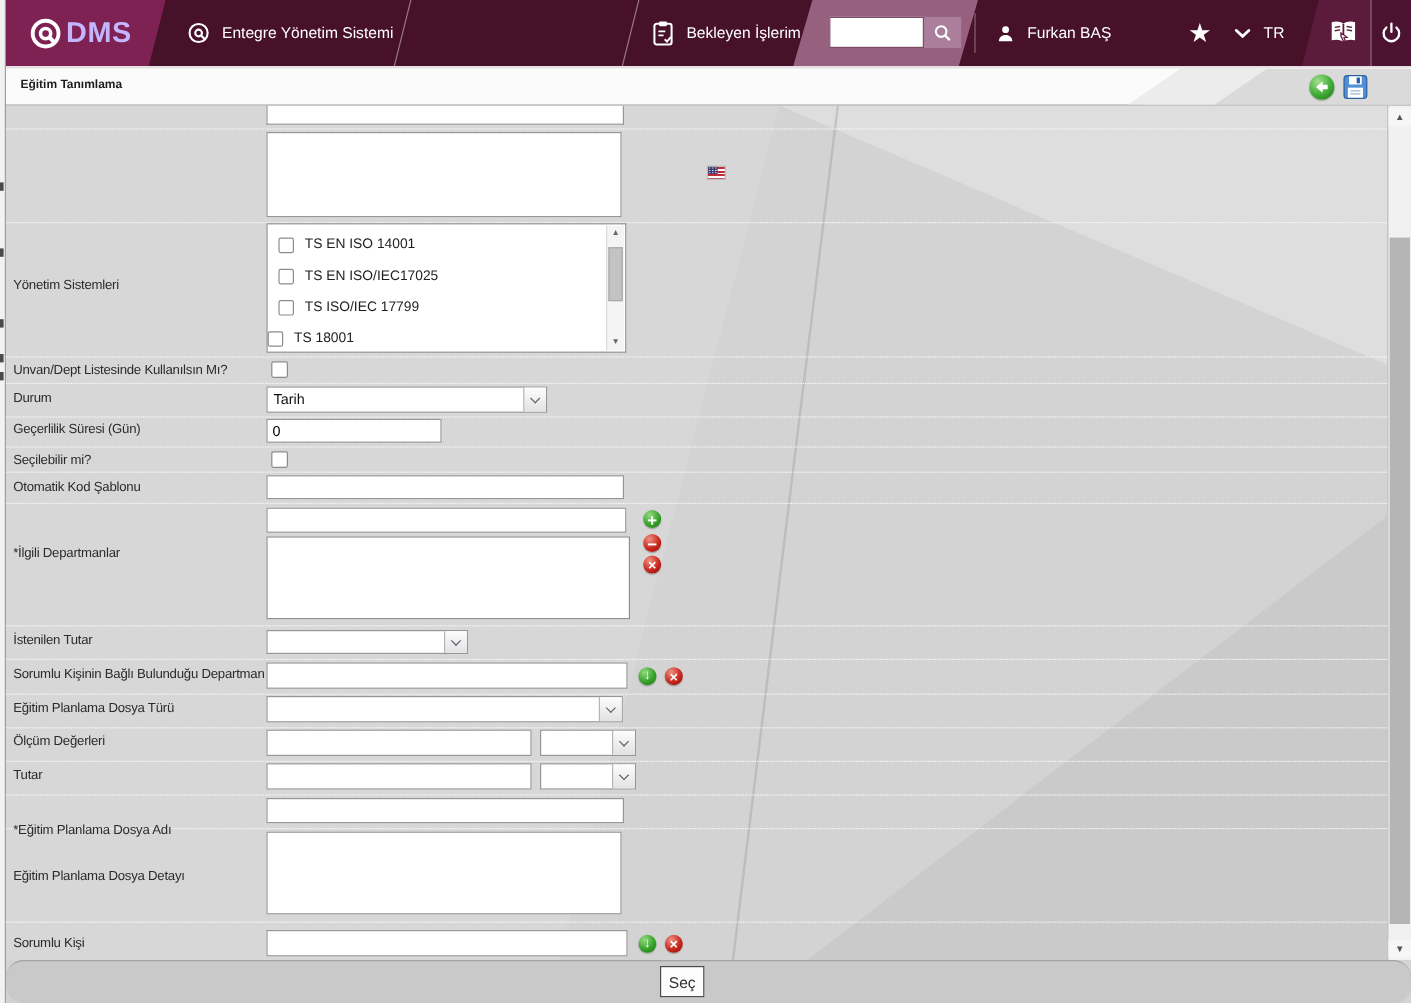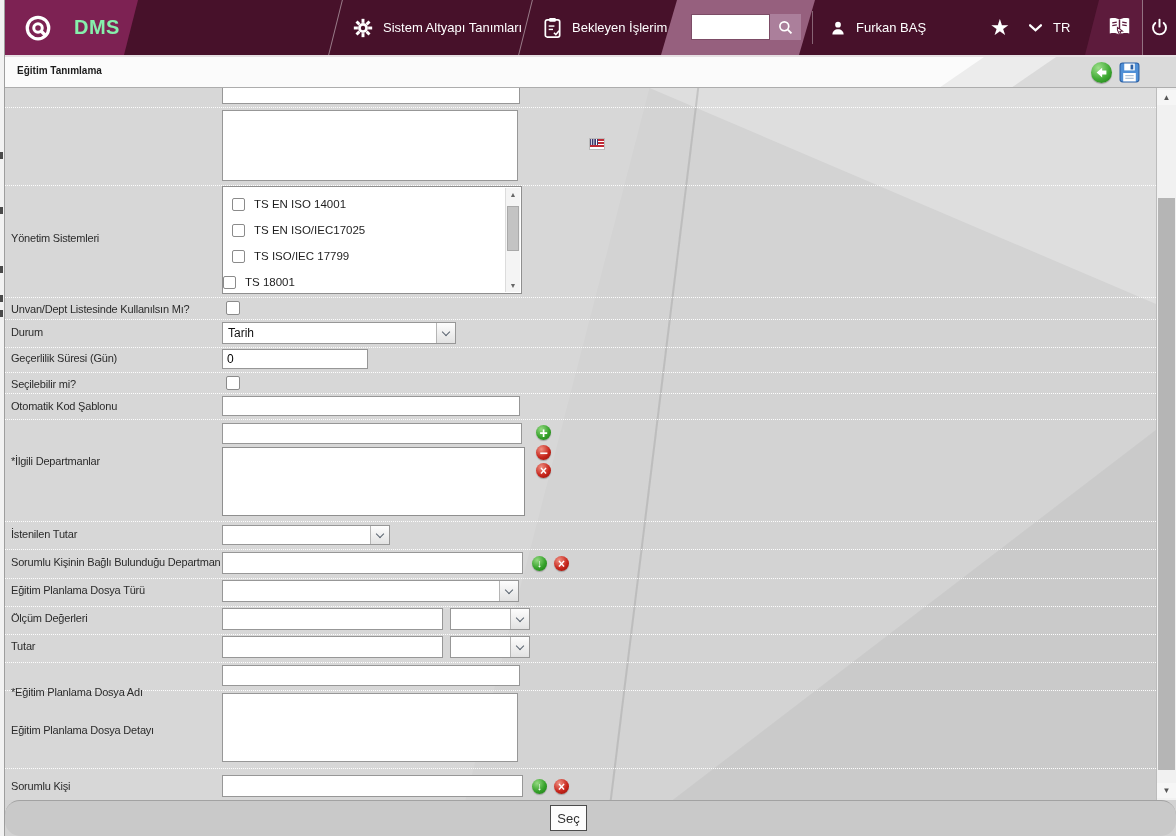--- a/index.html
+++ b/index.html
@@ -8,21 +8,21 @@
 
   
   .edge-strip{position:absolute;left:0;top:0;width:5px;height:836px;background:#f2f2f2;border-right:1px solid #9e9e9e;z-index:40;}
   .frag{position:absolute;left:0;width:3px;height:7px;background:#4a4a4a;}
 
   
   #topbar{position:absolute;left:5px;top:0;width:1171px;height:55px;background:#47112a;z-index:30;}
   .logo-block{position:absolute;left:0;top:0;width:133px;height:55px;background:#7d2253;
     clip-path:polygon(0 0,100% 0,calc(100% - 14px) 100%,0 100%);display:flex;align-items:center;padding-left:18px;cursor:pointer;}
   .logo-block svg{margin-right:2px;}
-  .logo-text{color:#86efac;font-size:20px;font-weight:bold;letter-spacing:.5px;margin-left:19px;}
+  .logo-text{color:#c4b5fd;font-size:24px;font-weight:bold;letter-spacing:.5px;}
   .menu-item{position:absolute;top:0;height:55px;display:flex;align-items:center;gap:9px;color:#fff;font-size:13px;cursor:pointer;white-space:nowrap;}
   .menu-sep{position:absolute;top:0;width:1px;height:55px;background:rgba(255,255,255,.45);transform:skewX(-14deg);}
   .search-block{position:absolute;left:656px;top:0;width:154px;height:55px;background:#96607e;
     clip-path:polygon(16px 0,100% 0,calc(100% - 16px) 100%,0 100%);}
   .search-input{position:absolute;left:686px;top:14px;width:79px;height:26px;border:1px solid #7c4c66;background:#fff;font-size:12px;padding:0 4px;outline:none;}
   .search-btn{position:absolute;left:765px;top:14px;width:31px;height:26px;background:#ab7f9b;border:none;cursor:pointer;display:flex;align-items:center;justify-content:center;padding:0;}
   .user-sep{position:absolute;left:807px;top:11px;width:1px;height:33px;background:rgba(255,255,255,.35);}
   .user-block{position:absolute;left:824px;top:0;height:55px;display:flex;align-items:center;gap:9px;color:#fff;font-size:13px;cursor:pointer;}
   .star{position:absolute;left:985px;top:0;height:55px;display:flex;align-items:center;color:#fff;font-size:22px;cursor:pointer;}
   .lang-block{position:absolute;left:1024px;top:0;height:55px;display:flex;align-items:center;gap:11px;color:#fff;font-size:13px;cursor:pointer;}
@@ -100,41 +100,30 @@
   <header id="topbar">
     <div class="logo-block">
       <svg width="30" height="30" viewBox="0 0 24 24">
         <circle cx="12" cy="12" r="8.6" stroke="#fff" stroke-width="2.6" fill="none"></circle>
         <circle cx="12" cy="12" r="3.4" stroke="#fff" stroke-width="2.4" fill="none"></circle>
         <path d="M14.6 14.6 L18.6 18.6" stroke="#fff" stroke-width="2.6"></path>
       </svg>
       <span class="logo-text">DMS</span>
     </div>
 
+    <div class="menu-item" style="left:150px">
+      <svg width="21" height="21" viewBox="0 0 24 24">
+        <circle cx="12" cy="12" r="8.6" stroke="#fff" stroke-width="2" fill="none"></circle>
+        <circle cx="12" cy="12" r="3.2" stroke="#fff" stroke-width="2" fill="none"></circle>
+        <path d="M14.6 14.6 L18.4 18.4" stroke="#fff" stroke-width="2"></path>
+      </svg>
+      <span>Entegre Yönetim Sistemi</span>
+    </div>
     <div class="menu-sep" style="left:330px"></div>
 
-    <div class="menu-item" style="left:347px">
-      <svg width="22" height="22" viewBox="0 0 24 24">
-        <g fill="#fff">
-          <circle cx="12" cy="12" r="5.4"></circle>
-          <g>
-            <rect x="10.4" y="2" width="3.2" height="4.4"></rect>
-            <rect x="10.4" y="17.6" width="3.2" height="4.4"></rect>
-            <rect x="2" y="10.4" width="4.4" height="3.2"></rect>
-            <rect x="17.6" y="10.4" width="4.4" height="3.2"></rect>
-            <rect x="10.4" y="2" width="3.2" height="4.4" transform="rotate(45 12 12)"></rect>
-            <rect x="10.4" y="17.6" width="3.2" height="4.4" transform="rotate(45 12 12)"></rect>
-            <rect x="2" y="10.4" width="4.4" height="3.2" transform="rotate(45 12 12)"></rect>
-            <rect x="17.6" y="10.4" width="4.4" height="3.2" transform="rotate(45 12 12)"></rect>
-          </g>
-        </g>
-        <circle cx="12" cy="12" r="2.4" fill="#47112a"></circle>
-      </svg>
-      <span>Sistem Altyapı Tanımları</span>
-    </div>
     <div class="menu-sep" style="left:520px"></div>
 
     <div class="menu-item" style="left:537px">
       <svg width="21" height="23" viewBox="0 0 22 24">
         <rect x="3.5" y="4" width="15" height="18" rx="2" stroke="#fff" stroke-width="1.8" fill="none"></rect>
         <rect x="7.5" y="2" width="7" height="4" rx="1" fill="#fff"></rect>
         <line x1="7" y1="10.5" x2="13" y2="10.5" stroke="#fff" stroke-width="1.5"></line>
         <line x1="7" y1="14" x2="11.5" y2="14" stroke="#fff" stroke-width="1.5"></line>
         <path d="M12.5 17.5 l2 2 l3.4-4.2" stroke="#fff" stroke-width="1.7" fill="none"></path>
       </svg>

